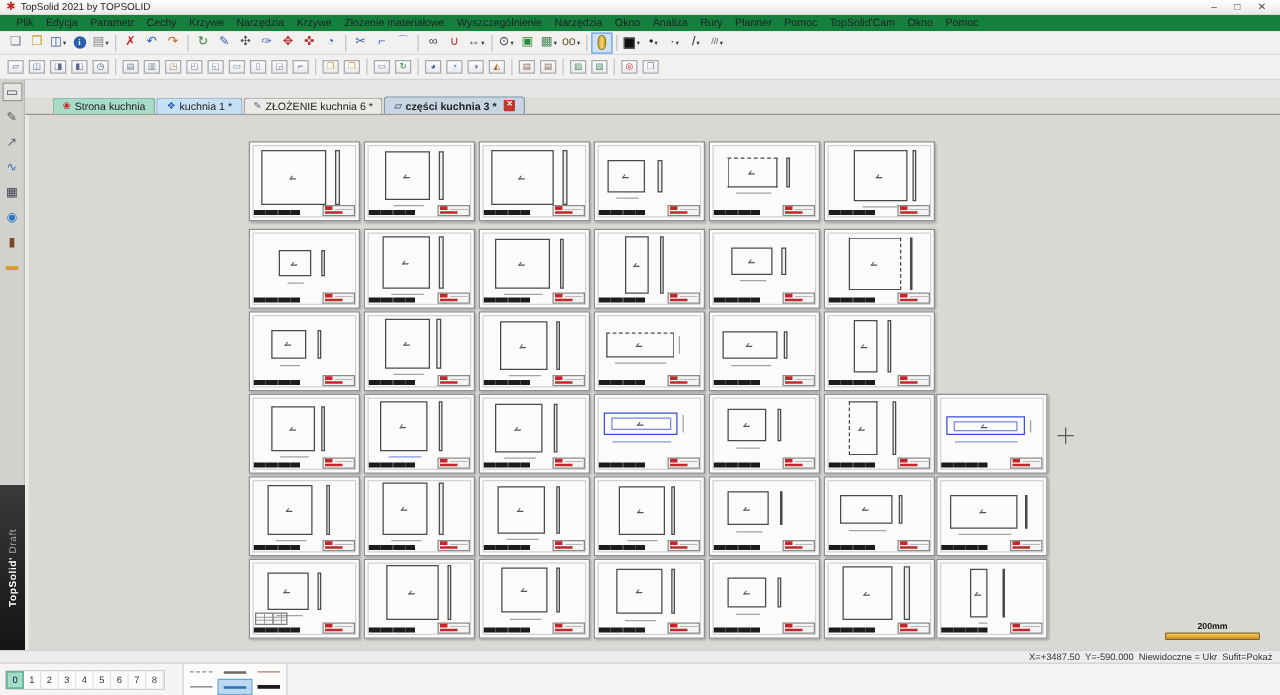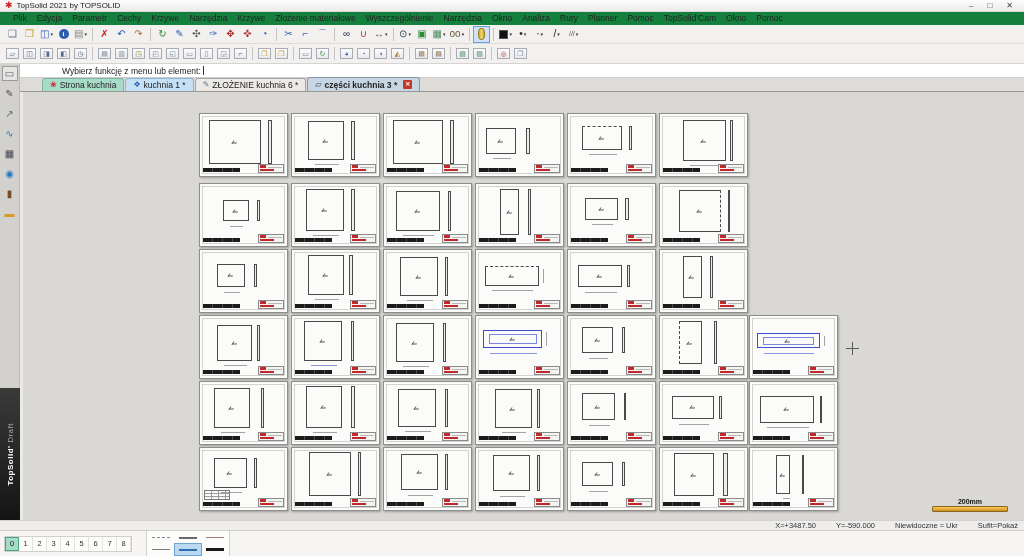--- a/index.html
+++ b/index.html
@@ -78,21 +78,21 @@
     background:repeating-linear-gradient(0deg,transparent 0 2px,#9a9a9a 2px 3px),
                repeating-linear-gradient(90deg,transparent 0 6px,#9a9a9a 6px 7px); }
   .crosshair { position:absolute; width:13px; height:13px; }
   .crosshair::before { content:""; position:absolute; left:0; right:0; top:6px; border-top:1px solid #5a5a5a; }
   .crosshair::after { content:""; position:absolute; top:0; bottom:0; left:6px; border-left:1px solid #5a5a5a; }
   .scale-widget { position:absolute; right:16px; bottom:8px; width:76px; text-align:center; }
   .scale-label { font-size:7px; font-weight:bold; color:#111; line-height:8px; }
   .scale-bar { height:6px; border:1px solid #8a6a1a; background:linear-gradient(#f6ca5c,#e8a838 60%,#c98a1e); border-radius:1px; }
 
   
-  .statusbar { position:absolute; left:0; right:0; bottom:26px; height:10px; background:#eeedec; border-top:1px solid #d5d3d1; display:flex; align-items:center; justify-content:flex-end; gap:20px; padding-right:6px; }
+  .statusbar { position:absolute; left:0; right:0; bottom:26px; height:10px; background:#eeedec; border-top:1px solid #d5d3d1; display:flex; align-items:center; justify-content:flex-end; gap:4px; padding-right:6px; }
   .statusbar span { font-size:7.5px; color:#333; line-height:9px; white-space:nowrap; }
 
   
   .bottombar { position:absolute; left:0; right:0; bottom:0; height:26px; background:#f6f5f3; border-top:1px solid #cfcdcb; display:flex; align-items:center; }
   .page-panel { display:flex; margin-left:4px; background:#fcfcfb; border:1px solid #d2d0ce; height:16px; align-items:center; }
   .page-btn { width:14px; text-align:center; font-size:7.5px; color:#333; line-height:14px; border-right:1px solid #e4e2e0; }
   .page-btn.active { background:#a4dcc6; border:1px solid #4aa584; color:#114; line-height:12px; }
   .ls-panel { display:grid; grid-template-columns:repeat(3,26px); grid-auto-rows:11px; gap:1px; margin-left:14px; background:#fcfcfb; border:1px solid #d2d0ce; padding:1px; }
   .ls-cell { display:flex; align-items:center; justify-content:center; }
   .ls-cell.selected { background:#bcd9f2; outline:1px solid #6aa4d8; }
@@ -423,24 +423,20 @@
           </div>
         </div>
         <div class="tb-icon">
           <div class="t2-chip">
             <span style="color: rgb(122, 138, 154);">❒</span>
           </div>
         </div>
       </div>
     </div>
 
-  <div class="promptbar">
-    <span class="prompt-text">Wybierz funkcję z menu lub element:</span>
-    <span class="prompt-caret"></span>
-  </div>
 
   <div class="tabbar">
       <div class="tab" style="background: rgb(169, 220, 200); border-color: rgb(122, 184, 160);">
         <span class="tab-glyph" style="color: rgb(204, 34, 51);">❀</span>
         <span>Strona kuchnia</span>
       </div>
       <div class="tab" style="background: rgb(198, 224, 245); border-color: rgb(143, 180, 216);">
         <span class="tab-glyph" style="color: rgb(42, 95, 176);">❖</span>
         <span>kuchnia 1 *</span>
       </div>

